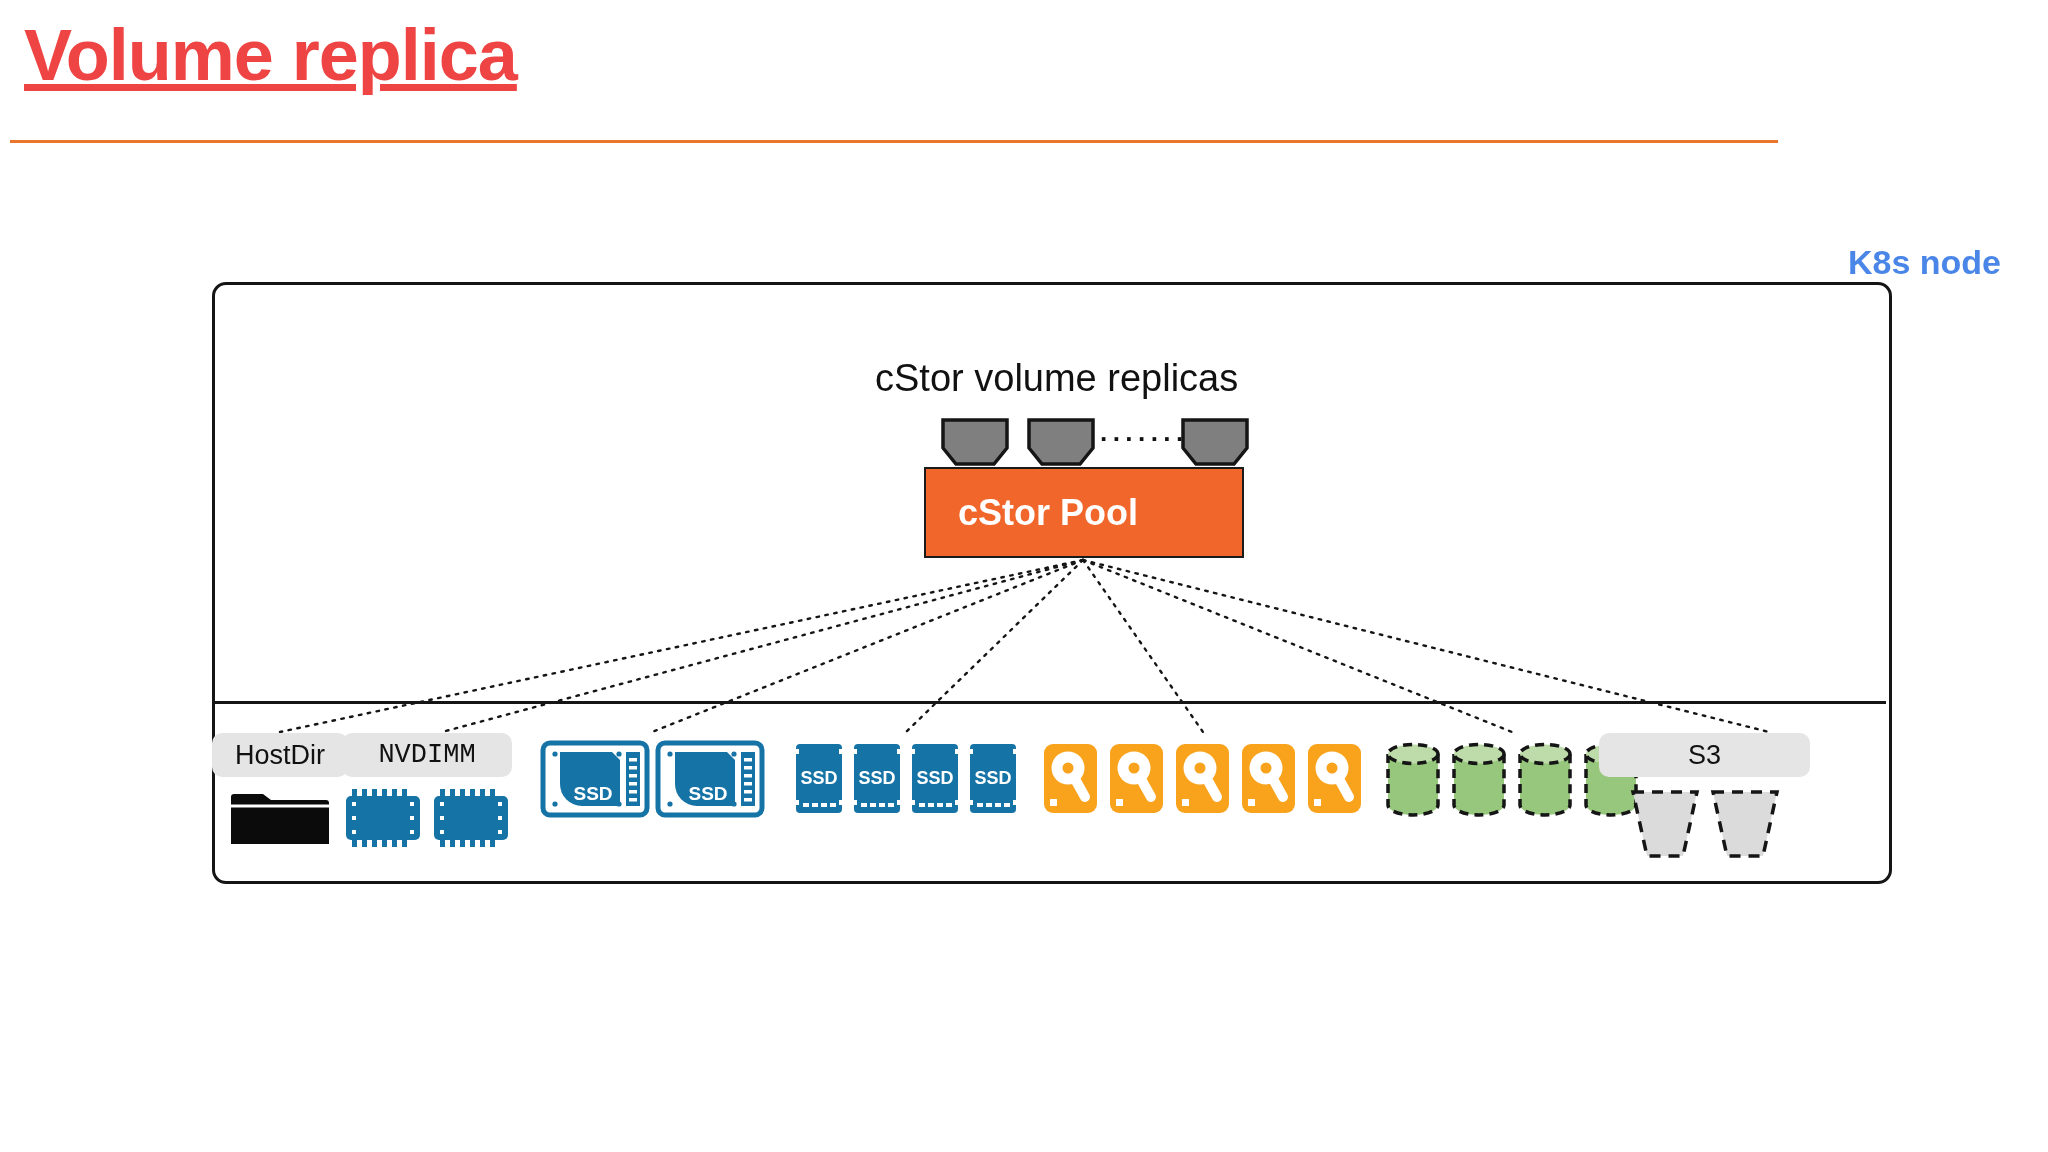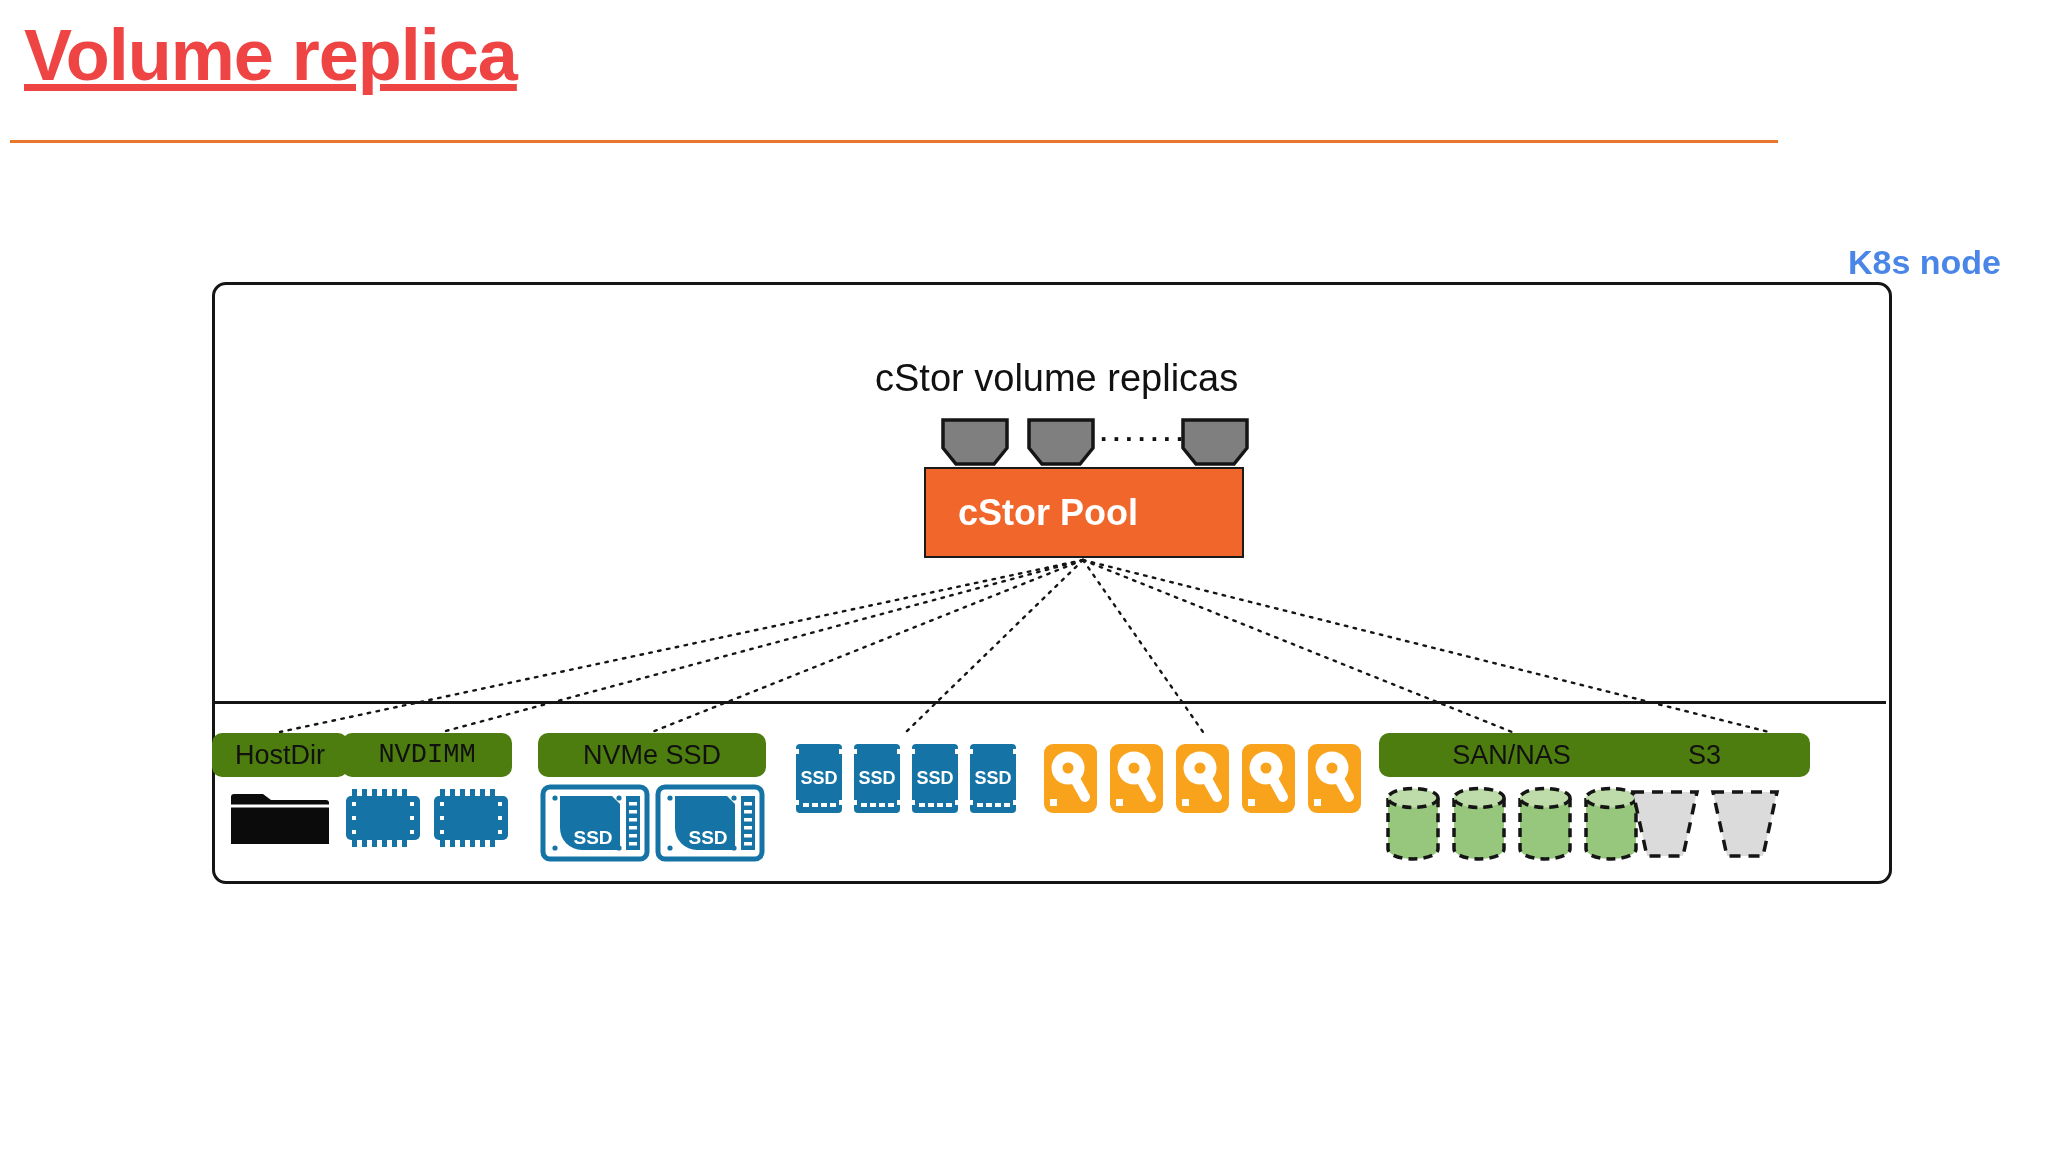--- a/index.html
+++ b/index.html
@@ -51,21 +51,21 @@
   
   .group{position:absolute;top:733px;display:flex;flex-direction:column;align-items:center;}
   .g0{left:212px;width:136px;}
   .g1{left:342px;width:170px;font-family:Liberation Mono, monospace;}
   .g2{left:538px;width:228px;}
   .g3{left:784px;width:243px;}
   .g4{left:1045px;width:315px;}
   .g5{left:1379px;width:265px;}
   .g6{left:1599px;width:211px;}
   .pill{
-    width:100%;height:44px;background:#4d7c0f;border-radius:10px;
+    width:100%;height:44px;background:#e5e5e5;border-radius:10px;
     display:flex;align-items:center;justify-content:center;
     font-size:27px;color:#111;box-sizing:border-box;
   }
   .icons{display:flex;align-items:flex-start;justify-content:center;margin-top:10px;}
   .icons svg{display:block;}
   .gap5{gap:5px;} .gap6{gap:6px;} .gap8{gap:8px;} .gap9{gap:9px;}
 </style>
 </head>
 <body>
 
@@ -211,21 +211,20 @@
 
 <div class="group g2">
   <div class="icons gap5" style="order:2;margin-top:7px;">
     <svg width="110" height="78">
         <use href="#sym-nvme"></use>
       </svg>
     <svg width="110" height="78">
         <use href="#sym-nvme"></use>
       </svg>
   </div>
-  <div class="pill" style="order:1;">NVMe SSD</div>
 </div>
 
 <div class="group g3">
   <div class="icons gap8" style="margin-top:9px;">
     <svg width="50" height="73">
         <use href="#sym-ssd"></use>
       </svg>
     <svg width="50" height="73">
         <use href="#sym-ssd"></use>
       </svg>
@@ -252,21 +251,20 @@
     <svg width="57" height="73">
         <use href="#sym-disk"></use>
       </svg>
     <svg width="57" height="73">
         <use href="#sym-disk"></use>
       </svg>
   </div>
 </div>
 
 <div class="group g5">
-  <div class="pill">SAN/NAS</div>
   <div class="icons gap8" style="margin-top:8px;">
     <svg width="58" height="78">
         <use href="#sym-cylinder"></use>
       </svg>
     <svg width="58" height="78">
         <use href="#sym-cylinder"></use>
       </svg>
     <svg width="58" height="78">
         <use href="#sym-cylinder"></use>
       </svg>

